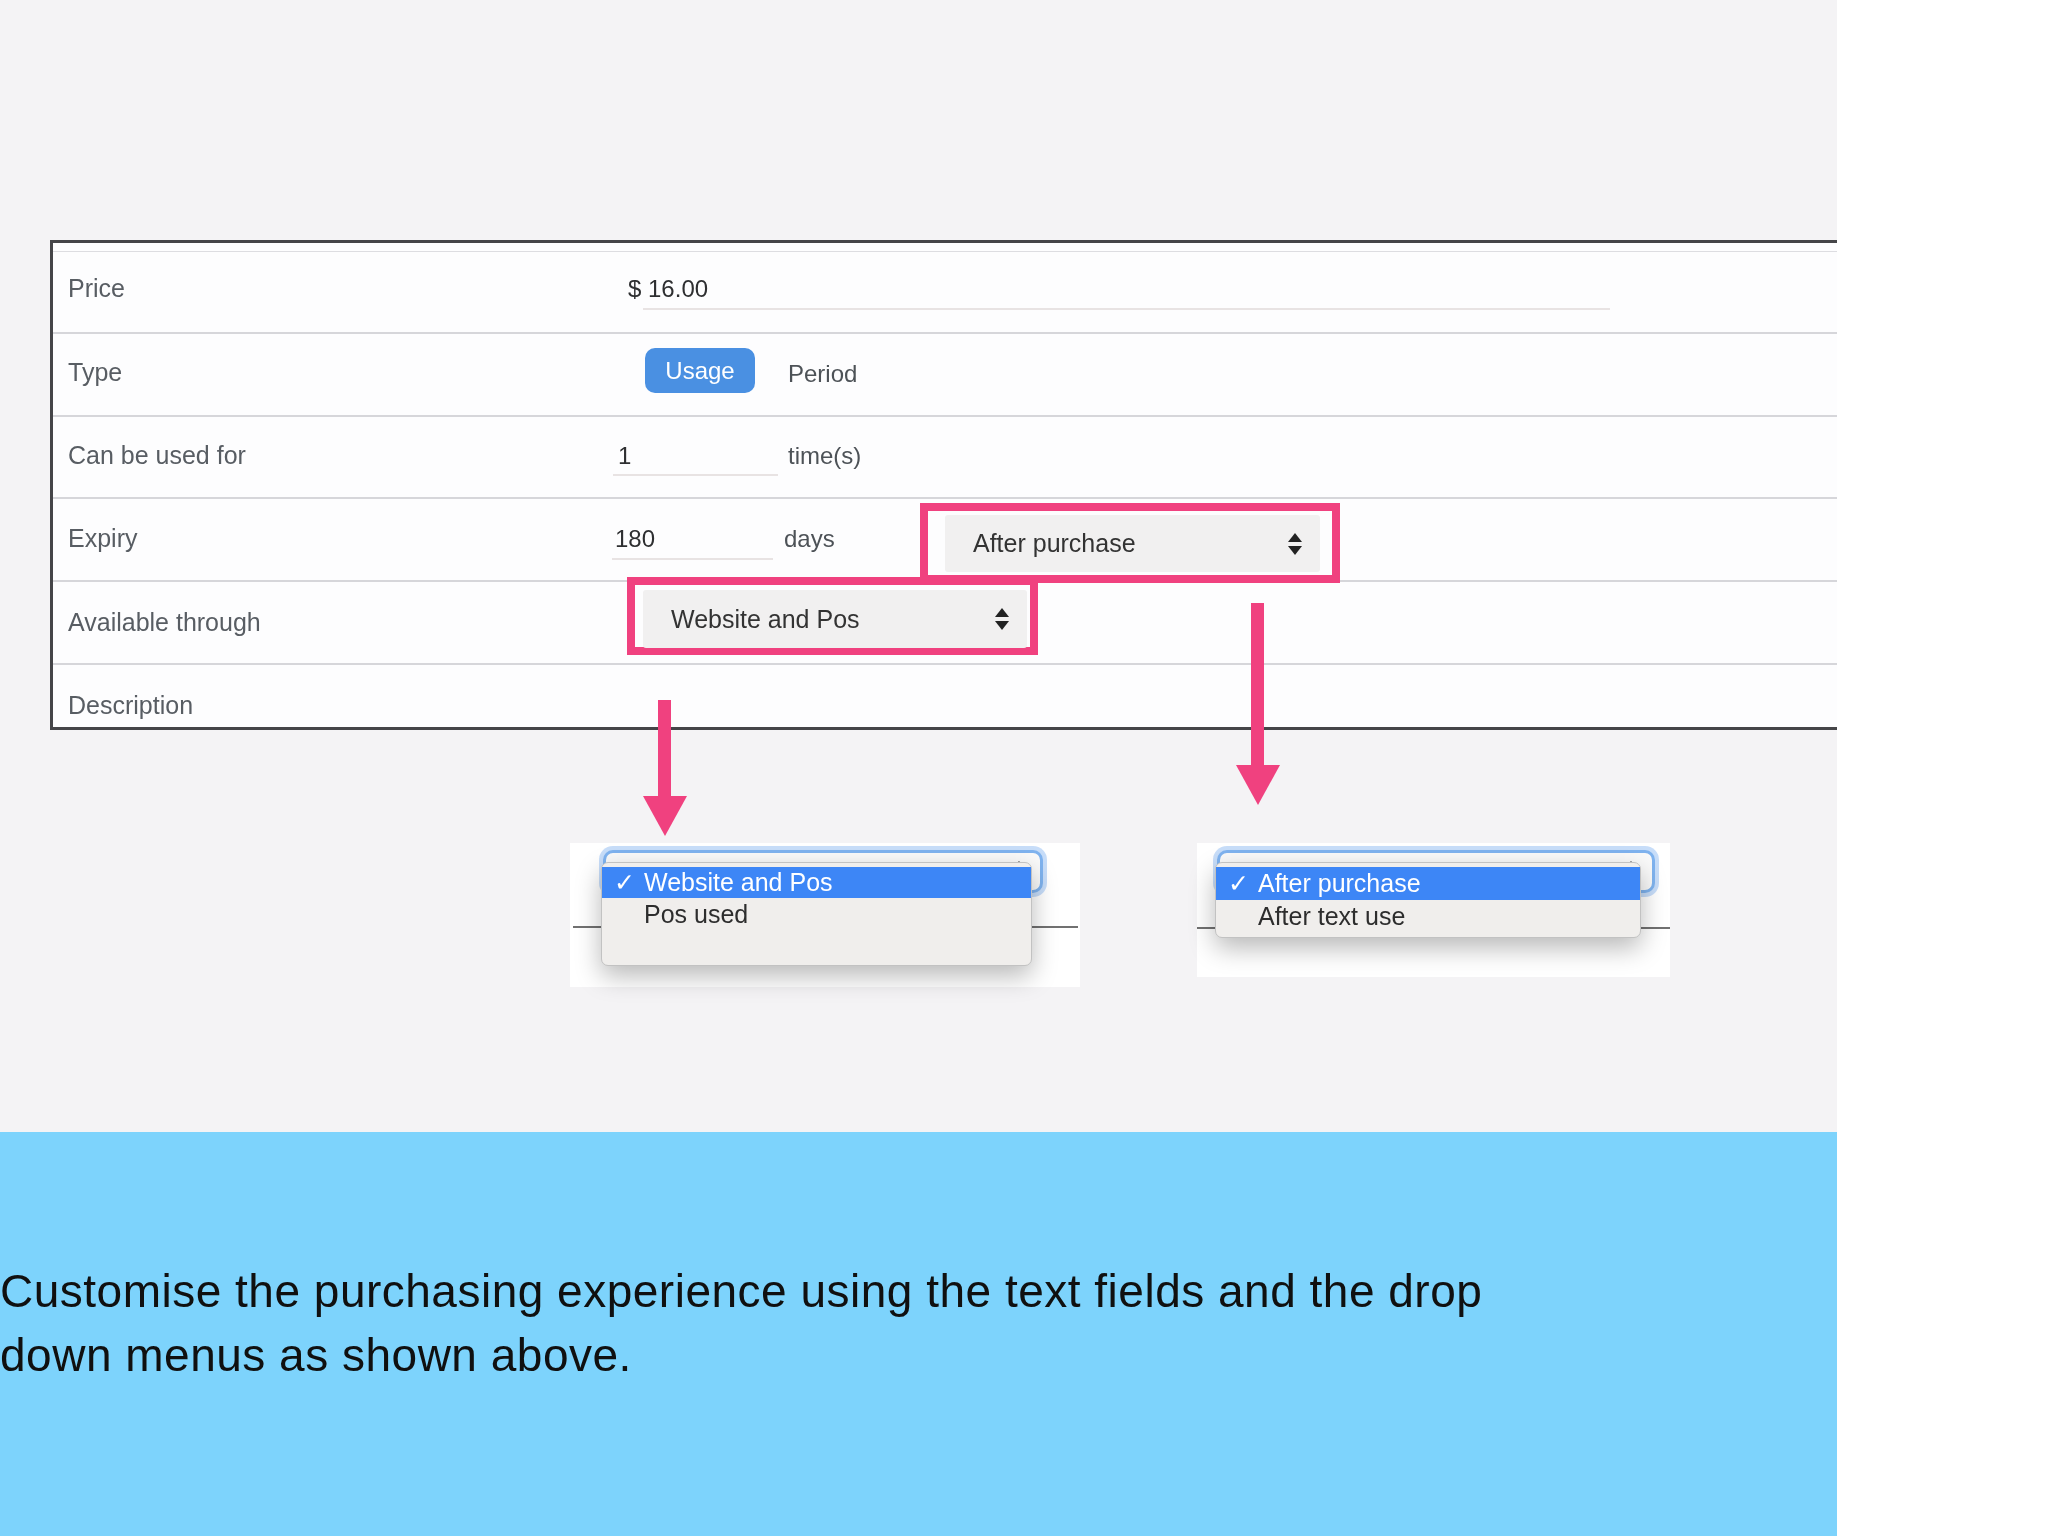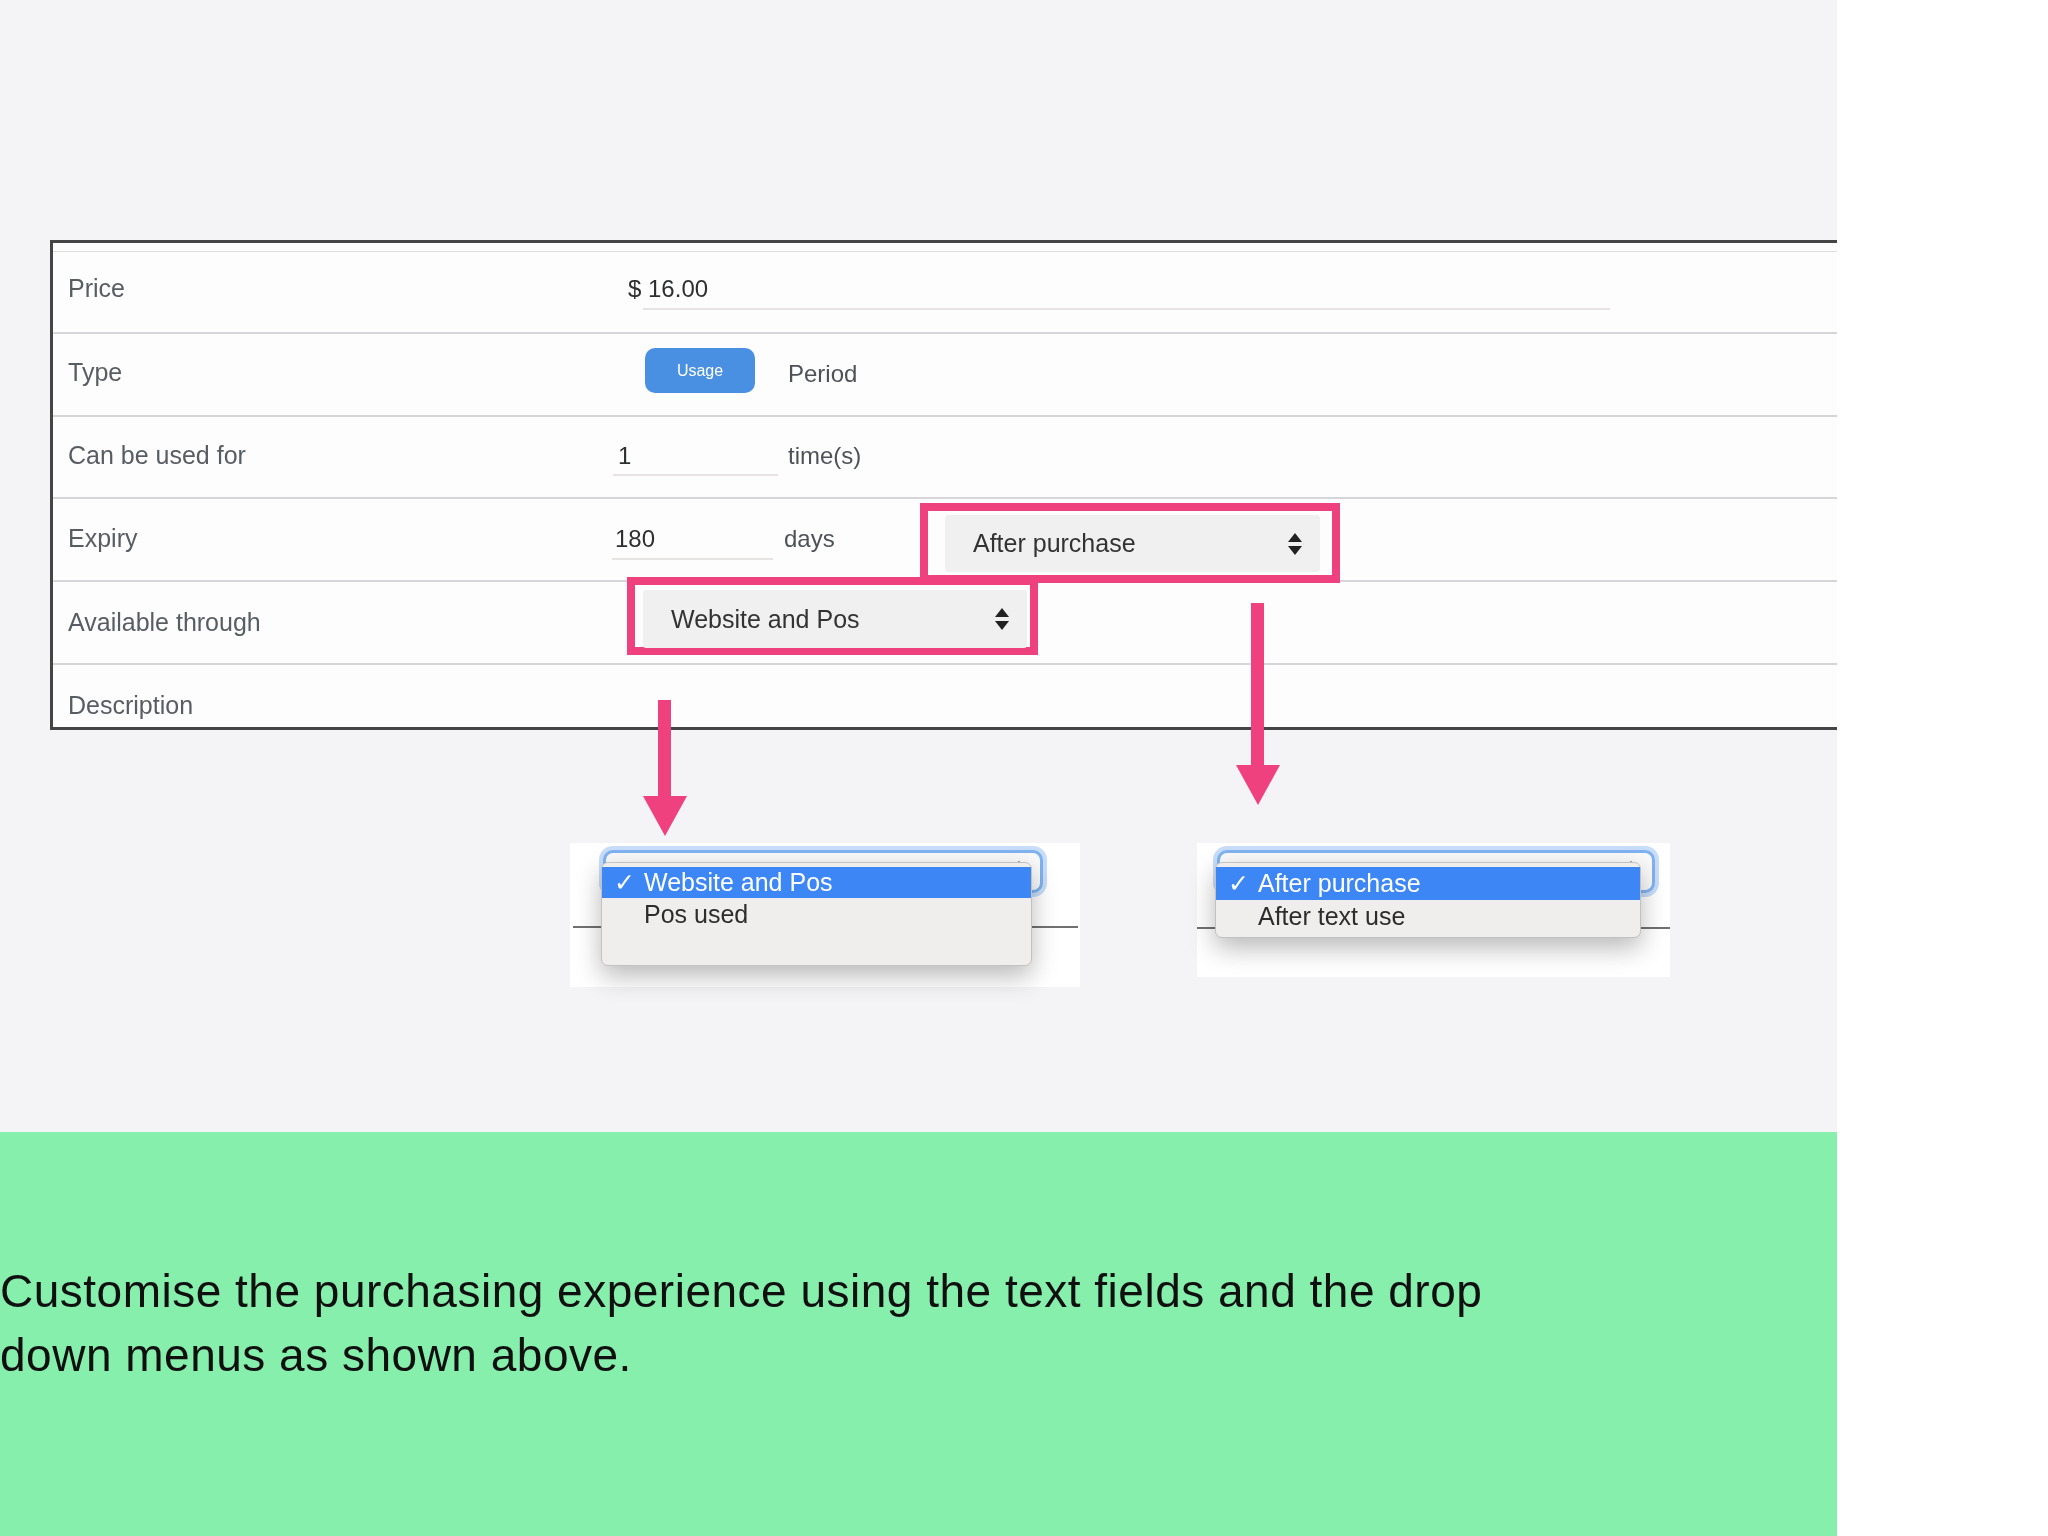--- a/index.html
+++ b/index.html
@@ -1,20 +1,20 @@
 <!DOCTYPE html>
 <html style="--accent-pink: #F0417F; --selection-blue: #3D86F6; --button-blue: #4A90E2; --focus-ring-blue: #7FB3EF;"><head>
 <meta charset="utf-8">
 <style>
   html, body { margin: 0; padding: 0; background: #ffffff; }
   .canvas {
     position: relative;
     width: 1837px;
     height: 1536px;
-    background: #86efac;
+    background: #7dd3fc;
     font-family: "Liberation Sans", sans-serif;
     overflow: hidden;
   }
   .bg-top {
     position: absolute; left: 0; top: 0; width: 2048px; height: 1132px;
     background: #f4f3f5;
   }
   
   .form-panel {
     position: absolute; left: 50px; top: 240px; width: 1948px; height: 490px;
@@ -40,21 +40,21 @@
     font-size: 24px; line-height: 30px; color: #4d5257;
   }
   .input-underline {
     position: absolute; height: 2px; background: #e8e3e3;
   }
   .type-button {
     position: absolute; left: 645px; top: 348px; width: 110px; height: 45px;
     background: var(--button-blue);
     border-radius: 10px;
     display: flex; align-items: center; justify-content: center;
-    color: #ffffff; font-size: 16px;
+    color: #ffffff; font-size: 24px;
     cursor: pointer;
   }
   
   .form-select {
     position: absolute; box-sizing: border-box;
     background: #f1f0f0;
     border-radius: 3px;
     display: flex; align-items: center; justify-content: space-between;
     padding: 0 18px 0 28px;
     font-size: 25px; color: #333333;

